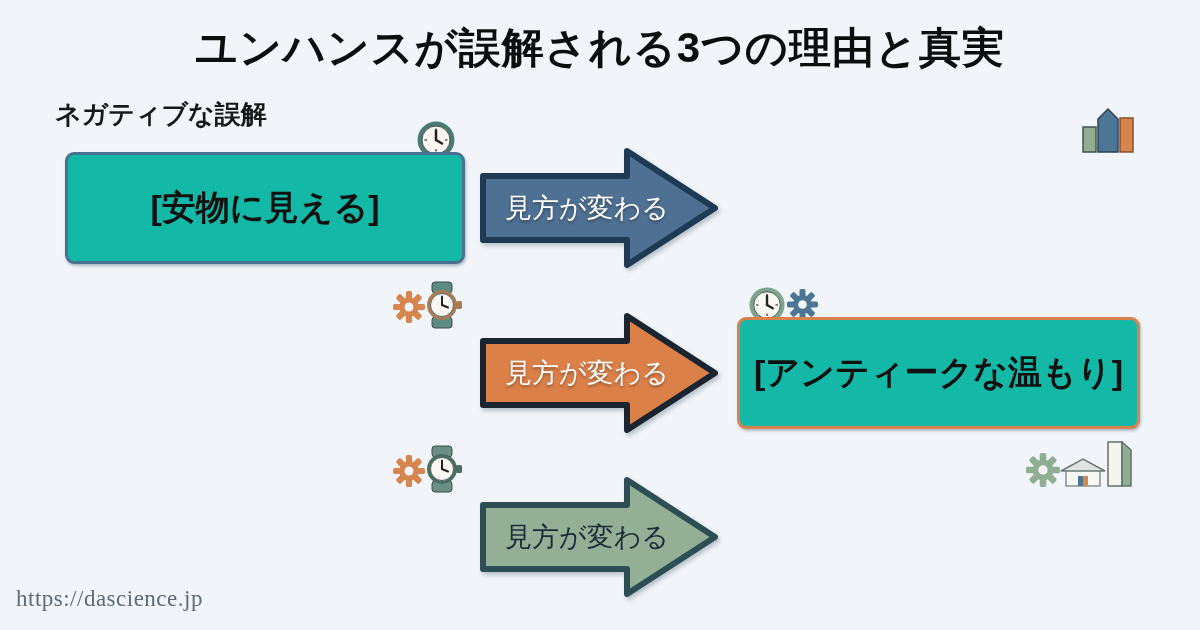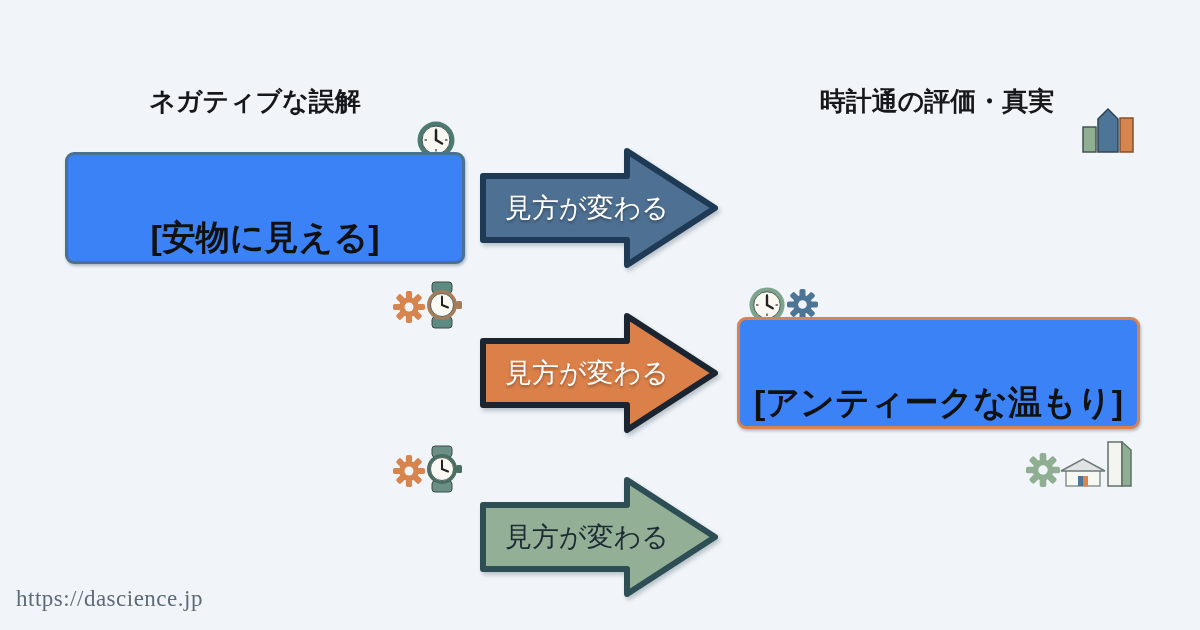--- a/index.html
+++ b/index.html
@@ -10,38 +10,38 @@
     font-family:"Liberation Sans",sans-serif;
     background:#f1f5f9;
   }
   .title{
     position:absolute;top:20px;left:0;width:100%;
     margin:0;text-align:center;
     font-size:42px;font-weight:800;color:#0c0d0e;
     letter-spacing:1px;
   }
   .col-header{
-    position:absolute;top:84px;width:400px;
-    text-align:center;font-size:26px;font-weight:800;color:#16181a;
+    position:absolute;top:97px;width:400px;
+    font-size:26px;font-weight:800;color:#16181a;
   }
   .col-header.left{left:55px;}
   .col-header.right{left:737px;}
 
   .icon{position:absolute;z-index:1;}
 
   .row{position:absolute;left:0;width:1200px;height:124px;z-index:2;}
   .row.r0{top:146px;}
   .row.r1{top:311px;}
   .row.r2{top:475px;}
 
   .box{
     position:absolute;top:6px;height:112px;
-    background:#3b82f6;border:3px solid #888;border-radius:9px;
+    background:#14b8a6;border:3px solid #888;border-radius:9px;
     box-sizing:border-box;
-    display:flex;align-items:flex-end;justify-content:center;
+    display:flex;align-items:center;justify-content:center;
     box-shadow:1px 2px 3px rgba(50,70,90,.35);
   }
   .box.left-box{left:65px;width:400px;border-color:var(--lb,#4a7092);}
   .box.right-box{left:737px;width:403px;border-color:var(--rb,#d9824e);}
   .box span{
     font-size:34px;font-weight:800;color:#111;white-space:nowrap;
   }
 
   .arrow{position:absolute;left:477px;top:0;width:244px;height:124px;}
   .arrow svg{position:absolute;left:0;top:0;
@@ -59,23 +59,23 @@
     position:absolute;left:16px;top:586px;z-index:0;
     font-family:"Liberation Serif",serif;
     font-size:23px;color:#5c6b77;letter-spacing:.5px;
   }
 </style>
 </head>
 <body>
 
 <div class="canvas" style="background: rgb(241, 245, 249);">
 
+  <h1 class="title">ユンハンスが誤解される3つの理由と真実</h1>
 
   <div class="col-header left">ネガティブな誤解</div>
-  <div class="col-header right">時計通の評価・真実</div>
 
   <svg class="icon" style="left:416px;top:120px" width="40" height="40" viewBox="0 0 40 40">
     <circle cx="20" cy="20" r="18.5" fill="#4a7a72"></circle>
     <circle cx="20" cy="20" r="14" fill="#f9f7f2" stroke="#44514f" stroke-width="1"></circle>
     <path d="M20 8.5 V11 M20 29 V31.5 M8.5 20 H11 M29 20 H31.5" stroke="#555" stroke-width="1.5"></path>
     <path d="M20 20 V10.5" stroke="#222" stroke-width="2.5" stroke-linecap="round"></path>
     <path d="M20 20 L26 23.5" stroke="#222" stroke-width="2.5" stroke-linecap="round"></path>
   </svg>
 
   <svg class="icon" style="left:1082px;top:107px" width="56" height="46" viewBox="0 0 56 46">

